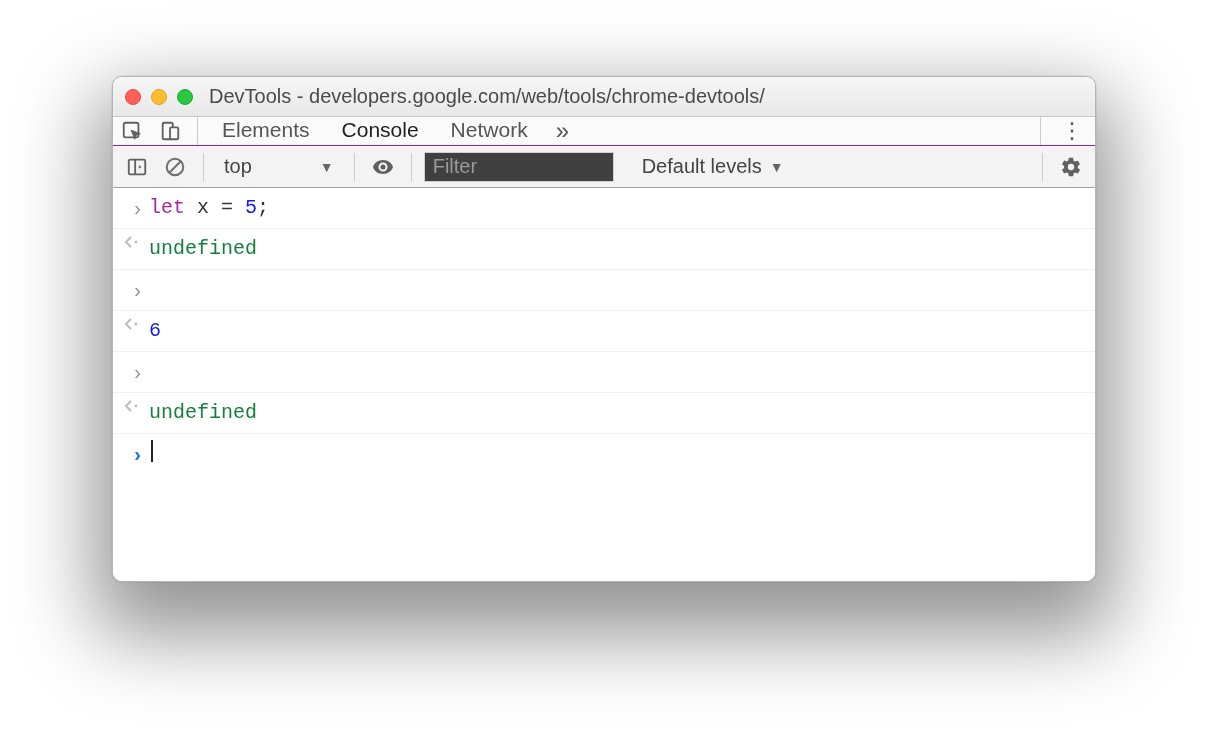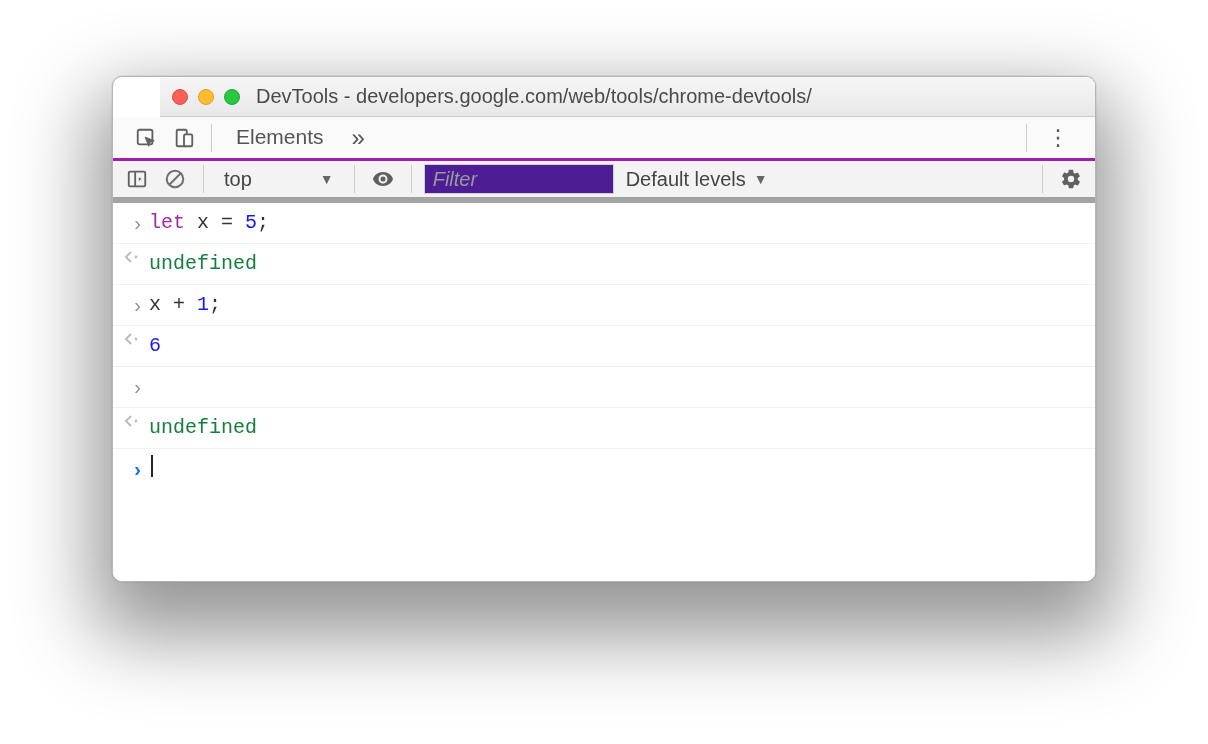--- a/index.html
+++ b/index.html
@@ -27,39 +27,38 @@
   }
   
   .titlebar {
     height: 40px;
     background: linear-gradient(#f6f6f6, #e8e8e8);
     border-bottom: 1px solid #c9c9c9;
     display: flex; align-items: center;
     padding: 0 12px;
     gap: 10px;
     flex: 0 0 auto;
-    margin-left: 47px;
   }
   .traffic { display: flex; gap: 10px; align-items: center; }
   .tl { width: 16px; height: 16px; border-radius: 50%; }
   .tl.red    { background: #ff5f57; border: 1px solid #e14941; }
   .tl.yellow { background: #febc2e; border: 1px solid #dfa023; }
   .tl.green  { background: #28c840; border: 1px solid #20a533; }
   .titletext {
     flex: 1; text-align: left;
     color: #4a4a4a; font-size: 20px;
     white-space: nowrap; overflow: hidden; text-overflow: ellipsis;
     padding-left: 6px;
   }
   
   .tabstrip {
-    height: 44px;
-    border-bottom: 3px solid #a21caf;
-    display: flex; align-items: center;
-    padding: 0 16px;
+    height: 29px;
+    border-bottom: 1px solid #a21caf;
+    display: flex; align-items: center;
+    padding: 0 2px;
     gap: 4px;
     font-size: 21px;
     color: #555;
     background: #fafafa;
   }
   .tabstrip .iconbtn {
     width: 34px; height: 34px;
     display: flex; align-items: center; justify-content: center;
     color: #666; cursor: pointer;
   }
@@ -72,21 +71,21 @@
     height: 44px;
     display: flex; align-items: center;
   }
   .tab.active { color: #222; border-bottom-color: #1a73e8; }
   .more-tabs { font-size: 24px; color: #555; padding: 0 10px; cursor: pointer; }
   .tabstrip .spacer { flex: 1; }
   .kebab { font-size: 22px; color: #555; padding: 0 10px; cursor: pointer; letter-spacing: 0; }
   
   .console-toolbar {
     height: 42px;
-    border-bottom: 6px solid #a3a3a3;
+    border-bottom: 1px solid #a3a3a3;
     background: #f3f3f3;
     display: flex; align-items: center;
     padding: 0 8px;
     gap: 6px;
     font-size: 20px;
     color: #555;
   }
   .console-toolbar .iconbtn {
     width: 32px; height: 32px;
     display: flex; align-items: center; justify-content: center;
@@ -96,30 +95,30 @@
   .ctx-select {
     display: flex; align-items: center;
     gap: 68px;
     padding: 2px 8px 2px 8px;
     cursor: pointer;
     color: #444;
   }
   .tri { color: #666; font-size: 14px; }
   .filter-input {
     font-size: 20px; color: #8a8a8a;
-    border: 1px solid #d0d0d0; background: #4c1d95;
+    border: 1px solid #d0d0d0; background: #404040;
     padding: 3px 8px;
     width: 190px; height: 30px;
     outline: none;
-    font-style: italic;
   }
   .filter-input::placeholder { color: #9a9a9a; }
   .levels {
     display: flex; align-items: center; gap: 8px;
     color: #444; cursor: pointer; padding: 0 6px;
+    margin-left: 16px;
   }
   .console-toolbar .spacer { flex: 1; }
   .gear { cursor: pointer; }
   
   .console-body {
     flex: 1;
     background: #fff;
     font-family: "Menlo","Consolas","Liberation Mono",monospace;
     font-size: 20px;
     overflow: auto;
@@ -181,20 +180,26 @@
       <div class="iconbtn">
         <svg width="22" height="22" viewBox="0 0 24 24" fill="none" stroke="#606060" stroke-width="2">
           <rect x="4" y="3" width="11" height="18" rx="1.5"></rect>
           <rect x="12" y="8" width="9" height="13" rx="1.5" fill="#fafafa"></rect>
         </svg>
       </div>
       <div class="vsep"></div>
       <div class="tab">
           <span>Elements</span>
         </div>
+      <div class="tab active">
+          <span>Console</span>
+        </div>
+      <div class="tab">
+          <span>Network</span>
+        </div>
       <div class="more-tabs"><span>»</span></div>
       <div class="spacer"></div>
       <div class="vsep"></div>
       <div class="kebab">
         <span>⋮</span>
       </div>
     </div>
 
     <div class="console-toolbar">
       <div class="iconbtn">
@@ -246,21 +251,20 @@
           <div class="gutter">
             <svg width="16" height="14" viewBox="0 0 16 14">
               <path d="M6 2 L1 7 L6 12" fill="none" stroke="#bdbdbd" stroke-width="2"></path>
               <circle cx="11" cy="7" r="1.4" fill="#bdbdbd"></circle>
             </svg>
           </div>
           <div class="content"><span class="undef">undefined</span></div>
         </div>
         <div class="row input">
           <div class="gutter">›</div>
-          <div class="content"><span class="ident">x</span><span> </span><span class="op">+</span><span> </span><span class="num">1</span><span class="semi">;</span></div>
         </div>
         <div class="row output">
           <div class="gutter">
             <svg width="16" height="14" viewBox="0 0 16 14">
               <path d="M6 2 L1 7 L6 12" fill="none" stroke="#bdbdbd" stroke-width="2"></path>
               <circle cx="11" cy="7" r="1.4" fill="#bdbdbd"></circle>
             </svg>
           </div>
           <div class="content"><span class="num">6</span></div>
         </div>

